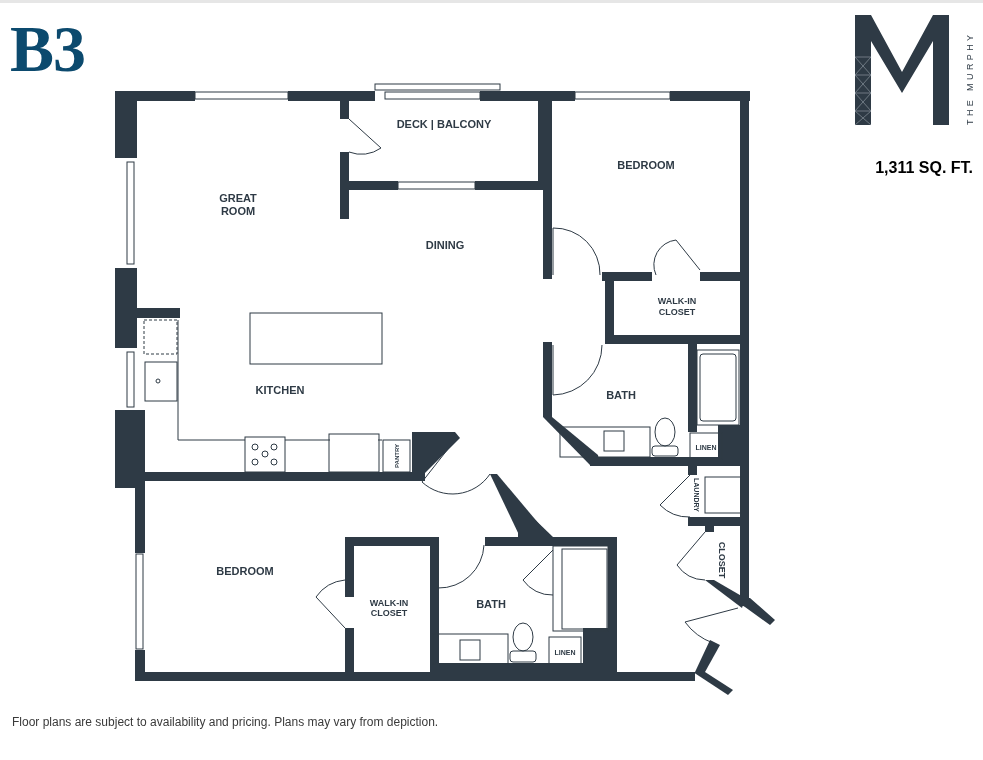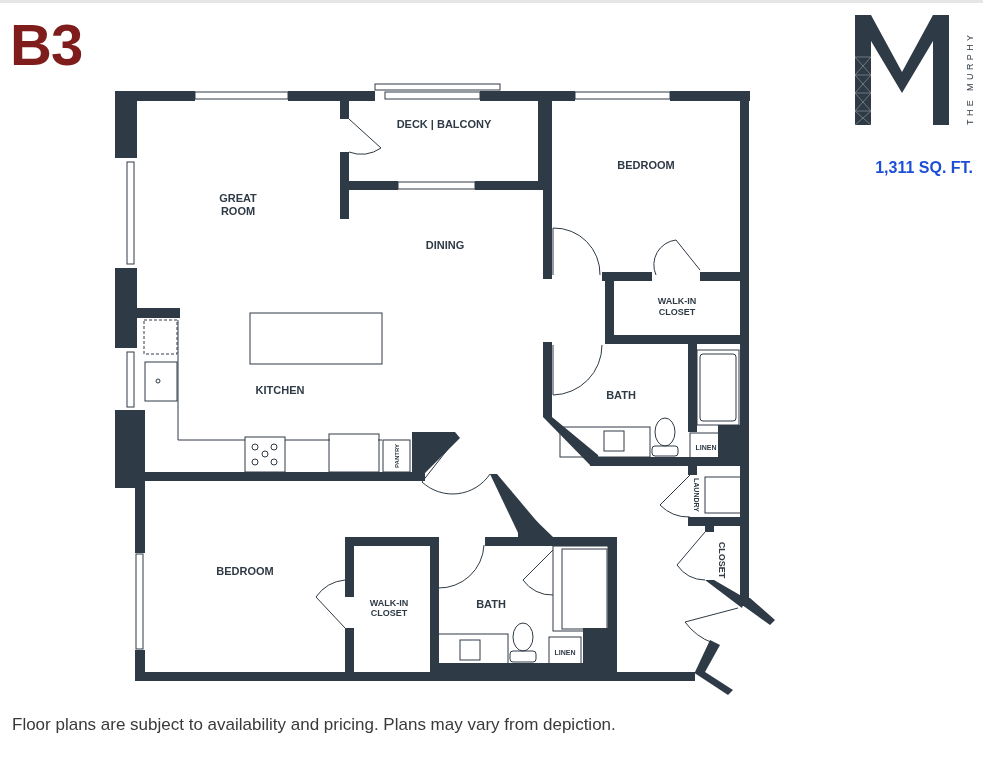--- a/index.html
+++ b/index.html
@@ -1,21 +1,21 @@
 <!DOCTYPE html>
 <html><head>
 <meta charset="utf-8">
 <style>
   html, body { margin: 0; padding: 0; background: #ffffff; }
   body { width: 983px; height: 760px; position: relative; overflow: hidden; font-family: "Liberation Sans", "DejaVu Sans", sans-serif; color: #2e3a45; }
   .topline { position: absolute; left: 0; top: 0; width: 983px; height: 3px; background: #e6e6e6; }
-  .plan-code { position: absolute; left: 10px; top: 16px; font-size: 58px; font-weight: bold; letter-spacing: -1px; color: #7f1d1d; line-height: 1; }
+  .plan-code { position: absolute; left: 10px; top: 16px; font-size: 66px; font-weight: bold; letter-spacing: -1px; color: #0c4a6e; line-height: 1; font-family: Liberation Serif, serif; }
   .logo { position: absolute; left: 855px; top: 15px; width: 120px; height: 112px; }
-  .specs { position: absolute; right: 10px; top: 157px; text-align: center; font-weight: bold; font-size: 16px; line-height: 22px; color: #1d4ed8; }
-  .disclaimer { position: absolute; left: 12px; top: 715px; font-size: 17px; color: #3a3a3a; }
+  .specs { position: absolute; right: 10px; top: 157px; text-align: center; font-weight: bold; font-size: 16px; line-height: 22px; color: #000000; }
+  .disclaimer { position: absolute; left: 12px; top: 715px; font-size: 12px; color: #3a3a3a; }
   svg.plan { position: absolute; left: 0; top: 0; }
   .room-label { font-family: "Liberation Sans", "DejaVu Sans", sans-serif; font-weight: bold; fill: #2e3a45; }
 </style>
 </head>
 <body>
 
 <div class="topline"></div>
 
 <div class="plan-code">B3</div>
 

